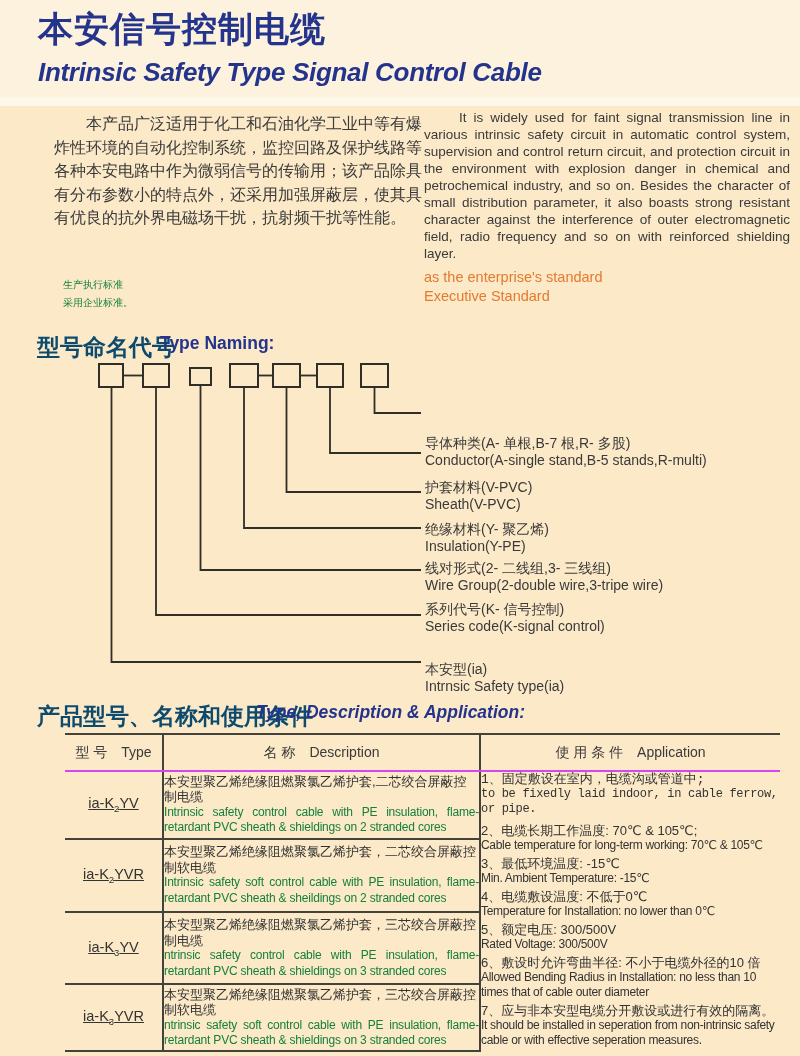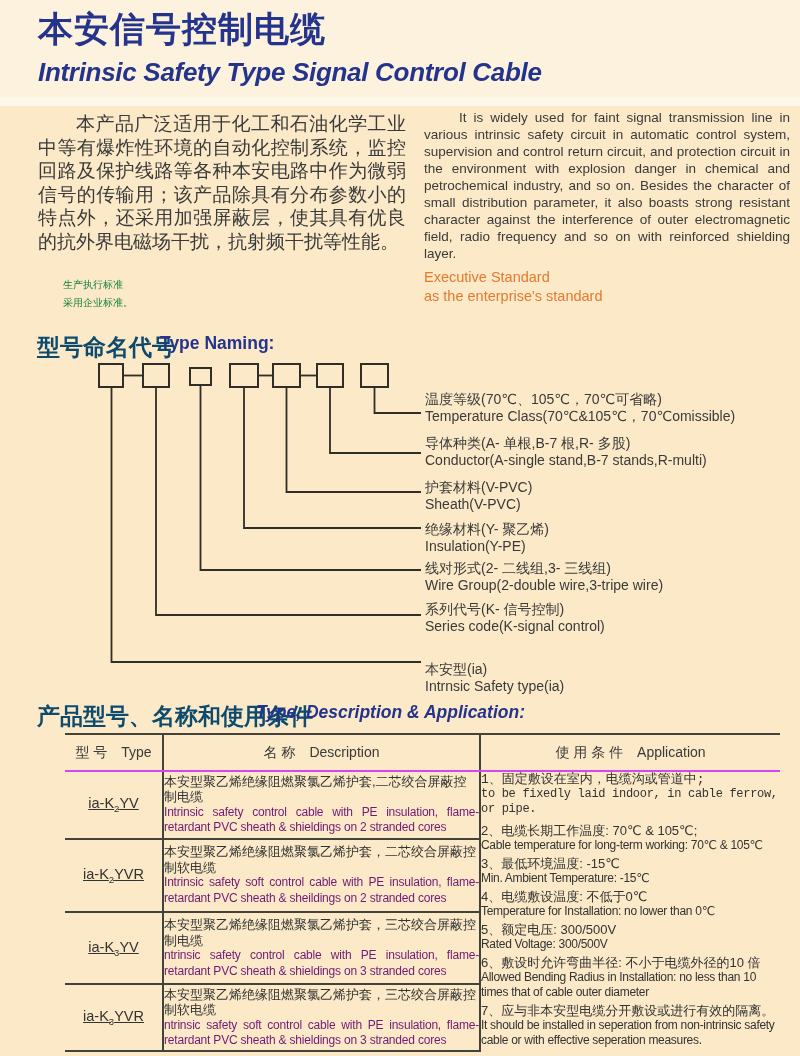--- a/index.html
+++ b/index.html
@@ -13,21 +13,21 @@
   }
   #page{position:absolute;left:0;top:0;width:800px;height:1036px;}
 
   
   .header-zone{position:absolute;left:0;top:0;width:800px;height:97px;background:#fcf2dd;}
   .header-band{position:absolute;left:0;top:97px;width:800px;height:9px;background:#fdf7ea;}
   .title-zh{position:absolute;left:38px;top:6px;font-size:35px;font-weight:bold;color:#24348c;letter-spacing:1px;white-space:nowrap;}
   .title-en{position:absolute;left:38px;top:57px;font-size:26px;font-weight:bold;font-style:italic;color:#24348c;letter-spacing:-0.3px;white-space:nowrap;}
 
   
-  .para-zh{position:absolute;left:38px;top:112px;width:368px;font-size:19px;line-height:23.5px;text-align:justify;text-indent:2em;color:#3a3a3a;}
+  .para-zh{position:absolute;left:54px;top:112px;width:368px;font-size:16px;line-height:23.5px;text-align:justify;text-indent:2em;color:#3a3a3a;}
   .para-en{position:absolute;left:424px;top:109px;width:366px;font-size:13.5px;line-height:17px;text-align:justify;text-indent:2.6em;color:#3a3a3a;}
   .std-zh{position:absolute;left:63px;top:276px;font-size:10px;line-height:18px;color:#15803d;}
   .std-en{position:absolute;left:424px;top:268px;font-size:14.5px;line-height:19px;color:#e5792f;}
 
   
   .sec-head-zh{position:absolute;font-size:23px;font-weight:bold;color:#0c4a6e;white-space:nowrap;}
   .sec-head-en{position:absolute;font-size:17.5px;font-weight:bold;color:#24348c;white-space:nowrap;}
   #tn-head-zh{left:37px;top:332px;}
   #tn-head-en{left:160px;top:333px;}
   #pr-head-zh{left:37px;top:701px;}
@@ -46,21 +46,21 @@
     border-top:2px solid #43423b;border-bottom:2px solid #d946ef;}
   .prod-table .hdr .gap{display:inline-block;width:14px;}
   .col-type{width:98px;}
   .col-desc{width:317px;border-left:2px solid #43423b;}
   .col-app{width:300px;border-left:2px solid #43423b;}
   .row-line{border-bottom:2px solid #43423b;margin-left:6px;}
   .type-cell{text-align:center;font-size:14.5px;color:#333;text-decoration:underline;}
   .type-cell .sub{font-size:9.5px;vertical-align:-4px;}
   .desc-cell{vertical-align:top;padding:1px 4px 0 4px;}
   .desc-zh{font-size:13px;line-height:15.5px;color:#333;}
-  .desc-en{font-size:12px;line-height:15.5px;letter-spacing:-0.2px;color:#701a75;text-align:justify;}
+  .desc-en{font-size:12px;line-height:15.5px;letter-spacing:-0.2px;color:#15803d;text-align:justify;}
   .app-cell{vertical-align:top;padding:3px 4px 0 4px;}
   .app-item{margin-bottom:3px;}
   .app-item.first{margin-bottom:6px;font-family:Liberation Mono, monospace;}
   .app-zh{font-size:13px;line-height:15px;color:#333;}
   .app-en{font-size:12px;line-height:15px;letter-spacing:-0.3px;color:#333;}
 </style>
 </head>
 <body>
 
 <div id="page">
@@ -71,22 +71,22 @@
   <div class="title-en">Intrinsic Safety Type Signal Control Cable</div>
 
   <div class="para-zh">本产品广泛适用于化工和石油化学工业中等有爆炸性环境的自动化控制系统，监控回路及保护线路等各种本安电路中作为微弱信号的传输用；该产品除具有分布参数小的特点外，还采用加强屏蔽层，使其具有优良的抗外界电磁场干扰，抗射频干扰等性能。</div>
   <div class="para-en">It is widely used for faint signal transmission line in various intrinsic safety circuit in automatic control system, supervision and control return circuit, and protection circuit in the environment with explosion danger in chemical and petrochemical industry, and so on. Besides the character of small distribution parameter, it also boasts strong resistant character against the interference of outer electromagnetic field, radio frequency and so on with reinforced shielding layer.</div>
 
   <div class="std-zh">
     <div>生产执行标准</div>
     <div>采用企业标准。</div>
   </div>
   <div class="std-en">
+    <div>as the enterprise's standard</div>
     <div>Executive Standard</div>
-    <div>as the enterprise's standard</div>
   </div>
 
   <div class="sec-head-zh" id="tn-head-zh">型号命名代号</div>
   <div class="sec-head-en" id="tn-head-en">Type Naming:</div>
 
   <svg class="tn-svg" width="440" height="320" viewBox="0 0 440 320">
     <g fill="none" stroke="#2f2e28" stroke-width="2">
       <rect x="99" y="9" width="24" height="23"></rect>
       <rect x="143" y="9" width="26" height="23"></rect>
       <rect x="190" y="13" width="21" height="17"></rect>
@@ -102,27 +102,23 @@
       <path d="M374.5 32 V58  H421"></path>
       <path d="M330 32 V98  H421"></path>
       <path d="M286.5 32 V137 H421"></path>
       <path d="M244 32 V173 H421"></path>
       <path d="M200.5 30 V215 H421"></path>
       <path d="M156 32 V260 H421"></path>
       <path d="M111.5 32 V307 H421"></path>
     </g>
   </svg>
 
-  <div class="tn-label" style="top:391px">
-    <div class="zh">温度等级(70℃、105℃，70℃可省略)</div>
-    <div class="en">Temperature Class(70℃&amp;105℃，70℃omissible)</div>
-  </div>
   <div class="tn-label" style="top:435px">
     <div class="zh">导体种类(A- 单根,B-7 根,R- 多股)</div>
-    <div class="en">Conductor(A-single stand,B-7 stands,R-multi)</div>
+    <div class="en">Conductor(A-single stand,B-5 stands,R-multi)</div>
   </div>
   <div class="tn-label" style="top:479px">
     <div class="zh">护套材料(V-PVC)</div>
     <div class="en">Sheath(V-PVC)</div>
   </div>
   <div class="tn-label" style="top:521px">
     <div class="zh">绝缘材料(Y- 聚乙烯)</div>
     <div class="en">Insulation(Y-PE)</div>
   </div>
   <div class="tn-label" style="top:560px">

